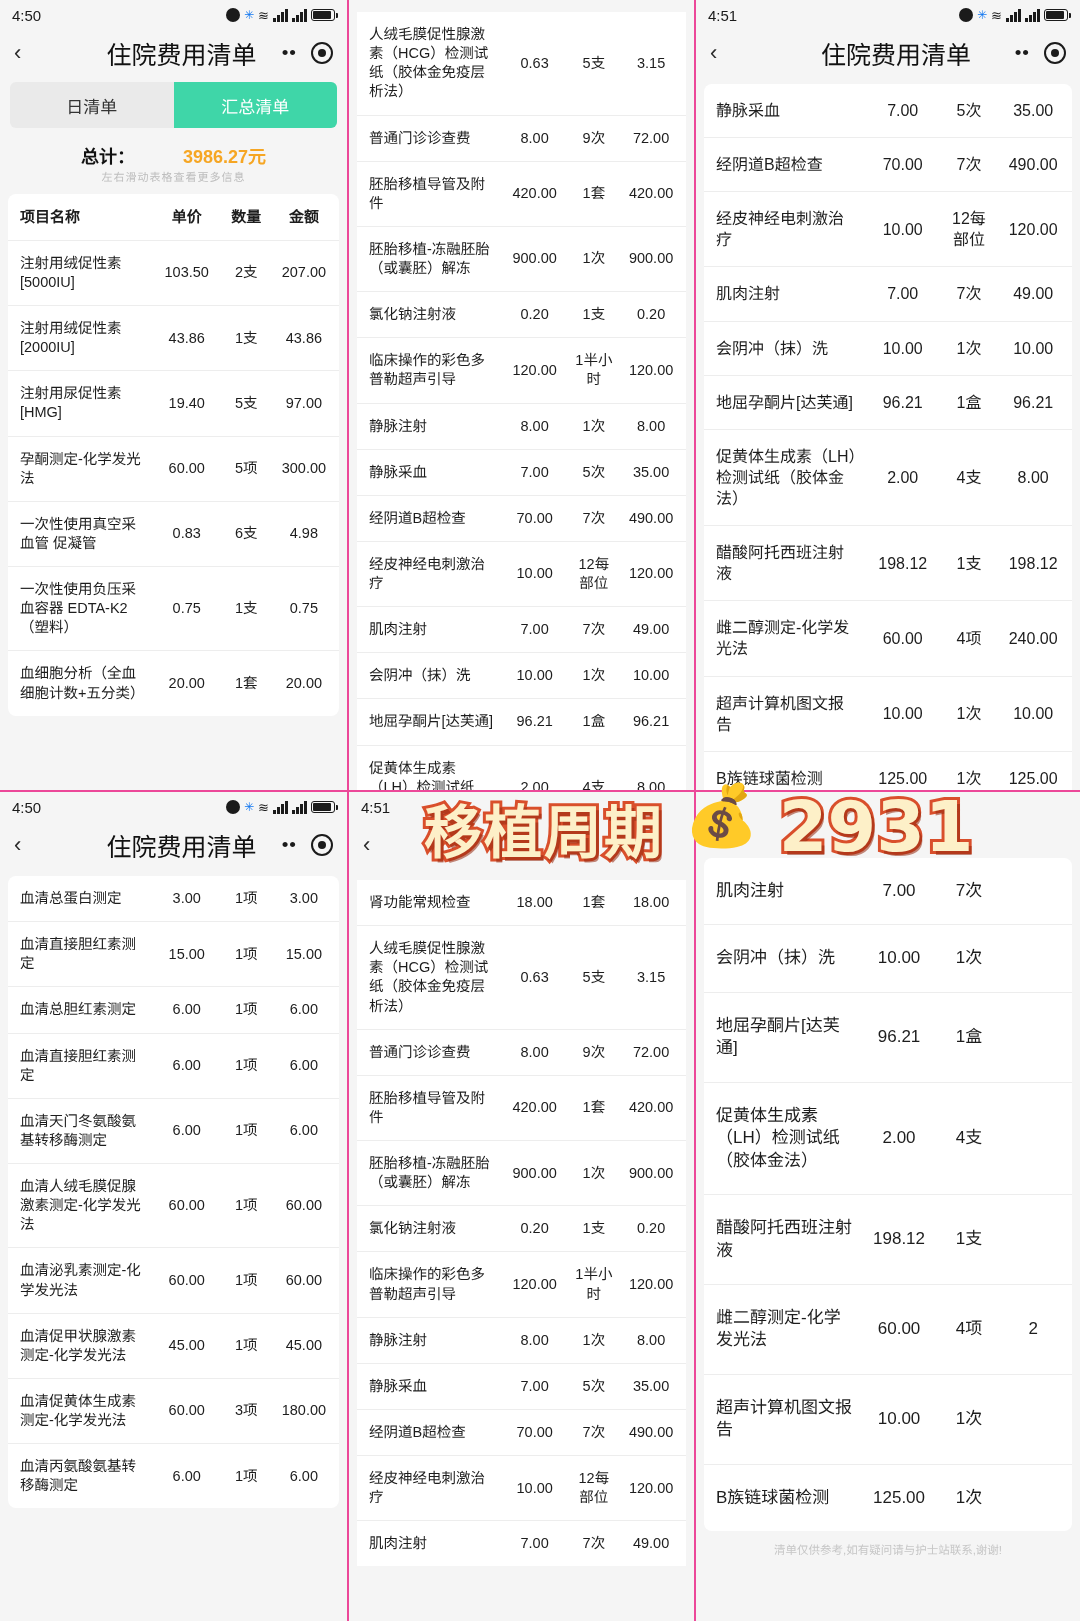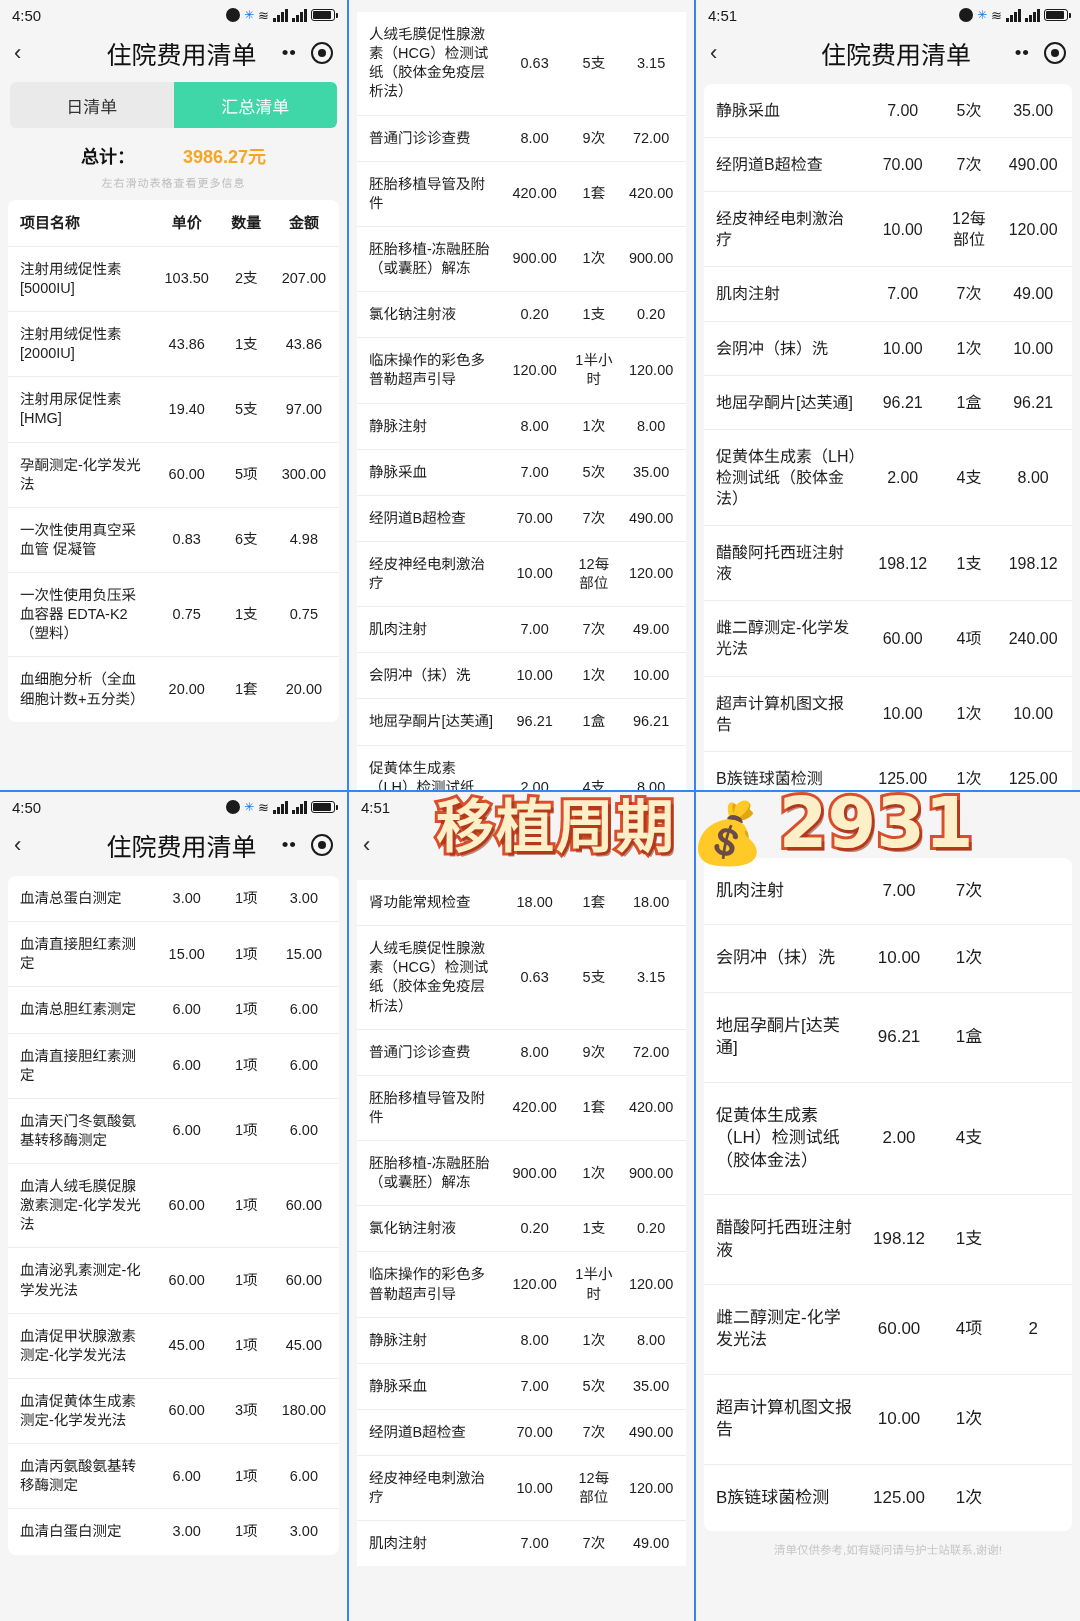--- a/index.html
+++ b/index.html
@@ -7,21 +7,21 @@
     width: 1080px;
     height: 1621px;
     background: #f2f2f2;
     font-family: "Liberation Sans", "DejaVu Sans", sans-serif;
     overflow: hidden;
   }
   .page {
     position: relative;
     width: 1080px;
     height: 1621px;
-    background: #3b82f6;
+    background: #ec4899;
   }
   
   .panel {
     position: absolute;
     overflow: hidden;
     background: #f5f5f5;
   }
   .p1 { left: 0px;   top: 0px;    width: 347px; height: 790px; }
   .p2 { left: 349px; top: 0px;    width: 345px; height: 790px; }
   .p3 { left: 696px; top: 0px;    width: 384px; height: 790px; }
@@ -103,21 +103,21 @@
     flex: 1;
     display: flex; align-items: center; justify-content: center;
     font-size: 17px; color: #333;
   }
   .tab.active { background: #3fd6a8; color: #fff; font-weight: 500; }
 
   
   .total-wrap { text-align: center; padding: 14px 0 2px; }
   .total-label { font-size: 18px; font-weight: 700; color: #111; }
   .total-value { font-size: 18px; font-weight: 700; color: #f6a623; margin-left: 48px; }
-  .total-hint { font-size: 11px; color: #bdbdbd; margin-top: 6px; letter-spacing: 1px; }
+  .total-hint { font-size: 11px; color: #bdbdbd; letter-spacing: 1px; }
 
   
   .card {
     margin: 8px 8px 0;
     background: #fff;
     border-radius: 8px;
     overflow: hidden;
   }
   table.bill { width: 100%; border-collapse: collapse; table-layout: fixed; }
   table.bill th, table.bill td {
@@ -149,27 +149,27 @@
   .footnote {
     text-align: center;
     font-size: 11.5px;
     color: #c6c6c6;
     padding: 10px 0 6px;
   }
 
   
   .sticker {
     position: absolute;
-    left: 436px;
+    left: 424px;
     top: 786px;
     width: 620px;
     height: 78px;
     display: flex;
-    align-items: flex-end;
-    gap: 14px;
+    align-items: flex-start;
+    gap: 20px;
     pointer-events: none;
     z-index: 50;
   }
   .sticker .txt {
     font-family: "DejaVu Sans", sans-serif;
     font-size: 58px;
     font-weight: 700;
     color: #fdf0c8;
     -webkit-text-stroke: 6px #d94f2b;
     paint-order: stroke fill;
@@ -578,26 +578,20 @@
               <td class="c-price">60.00</td>
               <td class="c-qty">3项</td>
               <td class="c-amt">180.00</td>
             </tr>
             <tr>
               <td class="c-name">血清丙氨酸氨基转移酶测定</td>
               <td class="c-price">6.00</td>
               <td class="c-qty">1项</td>
               <td class="c-amt">6.00</td>
             </tr>
-            <tr>
-              <td class="c-name">血清白蛋白测定</td>
-              <td class="c-price">3.00</td>
-              <td class="c-qty">1项</td>
-              <td class="c-amt">3.00</td>
-            </tr>
           </tbody>
       </table>
     </div>
   </div>
 
   <div class="panel p5">
     <div class="statusbar">
       <span class="clock">4:51</span>
     </div>
     <div class="navbar">

